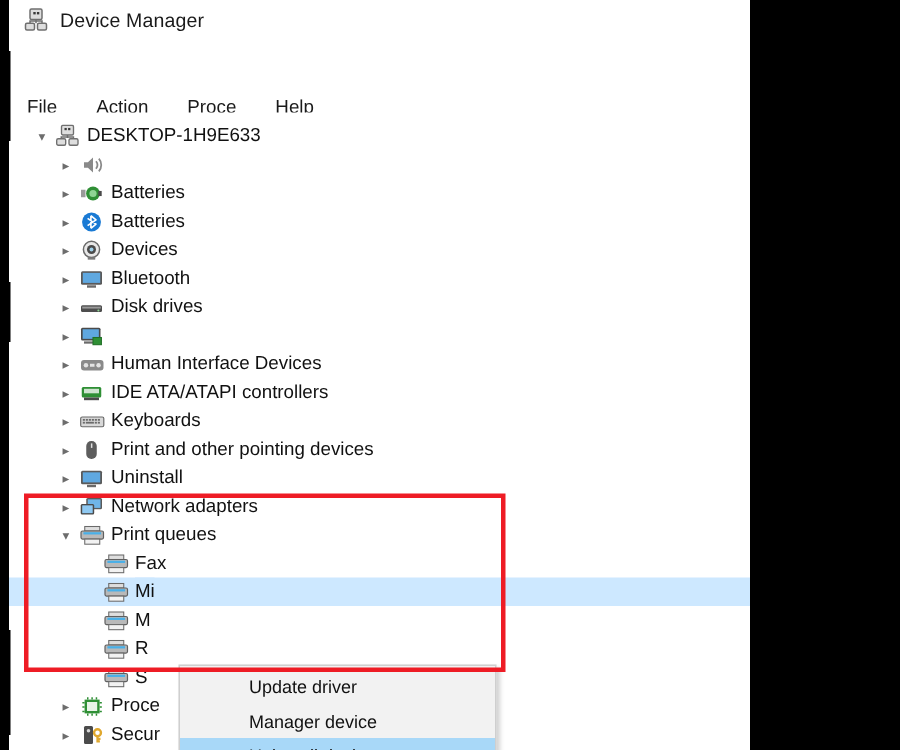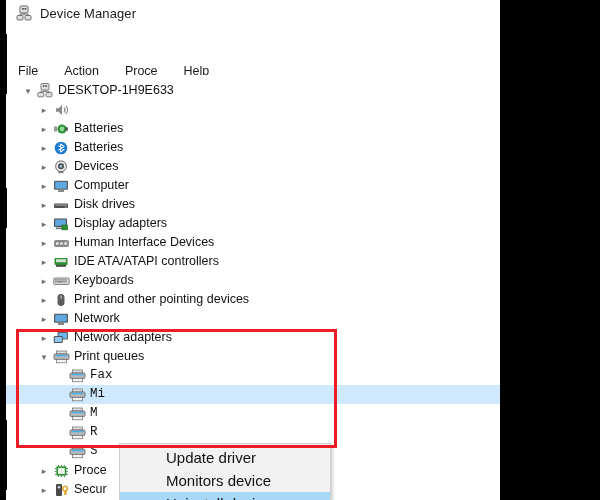--- a/index.html
+++ b/index.html
@@ -58,32 +58,32 @@
     width:16px;height:19px;display:flex;align-items:center;justify-content:center;flex:none;
     color:#6d6d6d;font-size:9px;
   }
   .row .ico{width:18px;height:17px;flex:none;display:flex;align-items:center;justify-content:center;margin-right:4px;}
   .row .lbl{font-size:12.5px;color:#111;line-height:19px;}
   .row.selected > .lbl{background:#cde8ff;}
   .row.selected{background:#cde8ff;}
 
   .d0{padding-left:14px;}
   .d1{padding-left:30px;}
-  .d2{padding-left:62px;font-family:Liberation Mono, monospace;}
+  .d2{padding-left:62px;}
 
   
   .ctxmenu{
     position:absolute;left:113px;top:368px;width:212px;
     background:#f2f2f2;border:1px solid #cfcfcf;
     box-shadow:2px 2px 3px rgba(0,0,0,.18);
     padding:2px 0 0 0;box-sizing:border-box;z-index:40;
   }
   .ctx-item{
     height:23px;display:flex;align-items:center;padding-left:46px;
-    font-size:15px;color:#111;box-sizing:border-box;cursor:default;
+    font-size:12px;color:#111;box-sizing:border-box;cursor:default;
   }
   .ctx-item.hl{background:#a8d8f8;}
 
   
   .redbox{
     position:absolute;left:16px;top:329px;width:321px;height:119px;
     border:3px solid #ee1c25;box-sizing:border-box;z-index:60;pointer-events:none;
   }
 
   
@@ -260,21 +260,21 @@
 
         <div class="row d1">
           <span class="twisty">▸</span>
           <span class="ico">
             <svg width="16" height="14" viewBox="0 0 16 14">
               <rect x="1" y="1.8" width="14" height="9" rx="1" fill="#5a5a5a"></rect>
               <rect x="2.2" y="2.9" width="11.6" height="6.7" fill="#5fa8e0"></rect>
               <rect x="5" y="11.2" width="6" height="1.6" fill="#6a6a6a"></rect>
             </svg>
           </span>
-          <span class="lbl">Computer</span>
+          <span class="lbl">Bluetooth</span>
         </div>
 
         <div class="row d1">
           <span class="twisty">▸</span>
           <span class="ico">
             <svg width="16" height="14" viewBox="0 0 16 14">
               <rect x="1" y="5.5" width="14" height="4.5" rx="1" fill="#4e4e4e"></rect>
               <rect x="1.8" y="6.4" width="12.4" height="1.3" fill="#9a9a9a"></rect>
               <circle cx="12.6" cy="9" r=".7" fill="#8fd494"></circle>
             </svg>
@@ -285,21 +285,20 @@
         <div class="row d1">
           <span class="twisty">▸</span>
           <span class="ico">
             <svg width="16" height="14" viewBox="0 0 16 14">
               <rect x="1" y="1.5" width="13" height="8.5" rx="1" fill="#4a4a4a"></rect>
               <rect x="2.1" y="2.5" width="10.8" height="6.4" fill="#5fa8e0"></rect>
               <rect x="3" y="10.6" width="9" height="1.5" fill="#6a6a6a"></rect>
               <rect x="9" y="8" width="5.6" height="4.8" fill="#2f8f35" stroke="#1f6f25" stroke-width=".7"></rect>
             </svg>
           </span>
-          <span class="lbl">Display adapters</span>
         </div>
 
         <div class="row d1">
           <span class="twisty">▸</span>
           <span class="ico">
             <svg width="17" height="14" viewBox="0 0 17 14">
               <rect x="1" y="4" width="15" height="7" rx="2" fill="#8a8a8a"></rect>
               <circle cx="4.3" cy="7.5" r="1.5" fill="#e3e3e3"></circle>
               <circle cx="12.7" cy="7.5" r="1.5" fill="#e3e3e3"></circle>
               <rect x="7" y="6.5" width="3" height="2" fill="#e3e3e3"></rect>
@@ -355,21 +354,21 @@
 
         <div class="row d1">
           <span class="twisty">▸</span>
           <span class="ico">
             <svg width="16" height="14" viewBox="0 0 16 14">
               <rect x="1" y="1.8" width="14" height="9" rx="1" fill="#5a5a5a"></rect>
               <rect x="2.2" y="2.9" width="11.6" height="6.7" fill="#5fa8e0"></rect>
               <rect x="5" y="11.2" width="6" height="1.6" fill="#6a6a6a"></rect>
             </svg>
           </span>
-          <span class="lbl">Network</span>
+          <span class="lbl">Uninstall</span>
         </div>
 
         <div class="row d1">
           <span class="twisty">▸</span>
           <span class="ico">
             <svg width="16" height="14" viewBox="0 0 16 14">
               <rect x="4.5" y="1" width="10.5" height="7.5" rx="1" fill="#5a5a5a"></rect>
               <rect x="5.5" y="1.9" width="8.5" height="5.7" fill="#6fb5e8"></rect>
               <rect x="0.8" y="5" width="9" height="7" rx="1" fill="#4a4a4a"></rect>
               <rect x="1.8" y="5.9" width="7" height="5.2" fill="#8fc9f2"></rect>
@@ -487,21 +486,21 @@
           <span class="lbl">Softw</span>
         </div>
 
       </div>
 
       <div class="ctxmenu">
         <div class="ctx-item">
           <span>Update driver</span>
         </div>
         <div class="ctx-item">
-          <span>Monitors device</span>
+          <span>Manager device</span>
         </div>
         <div class="ctx-item hl">
           <span>Uninstall device</span>
         </div>
 
       </div>
 
     </div>
 
   </div>

